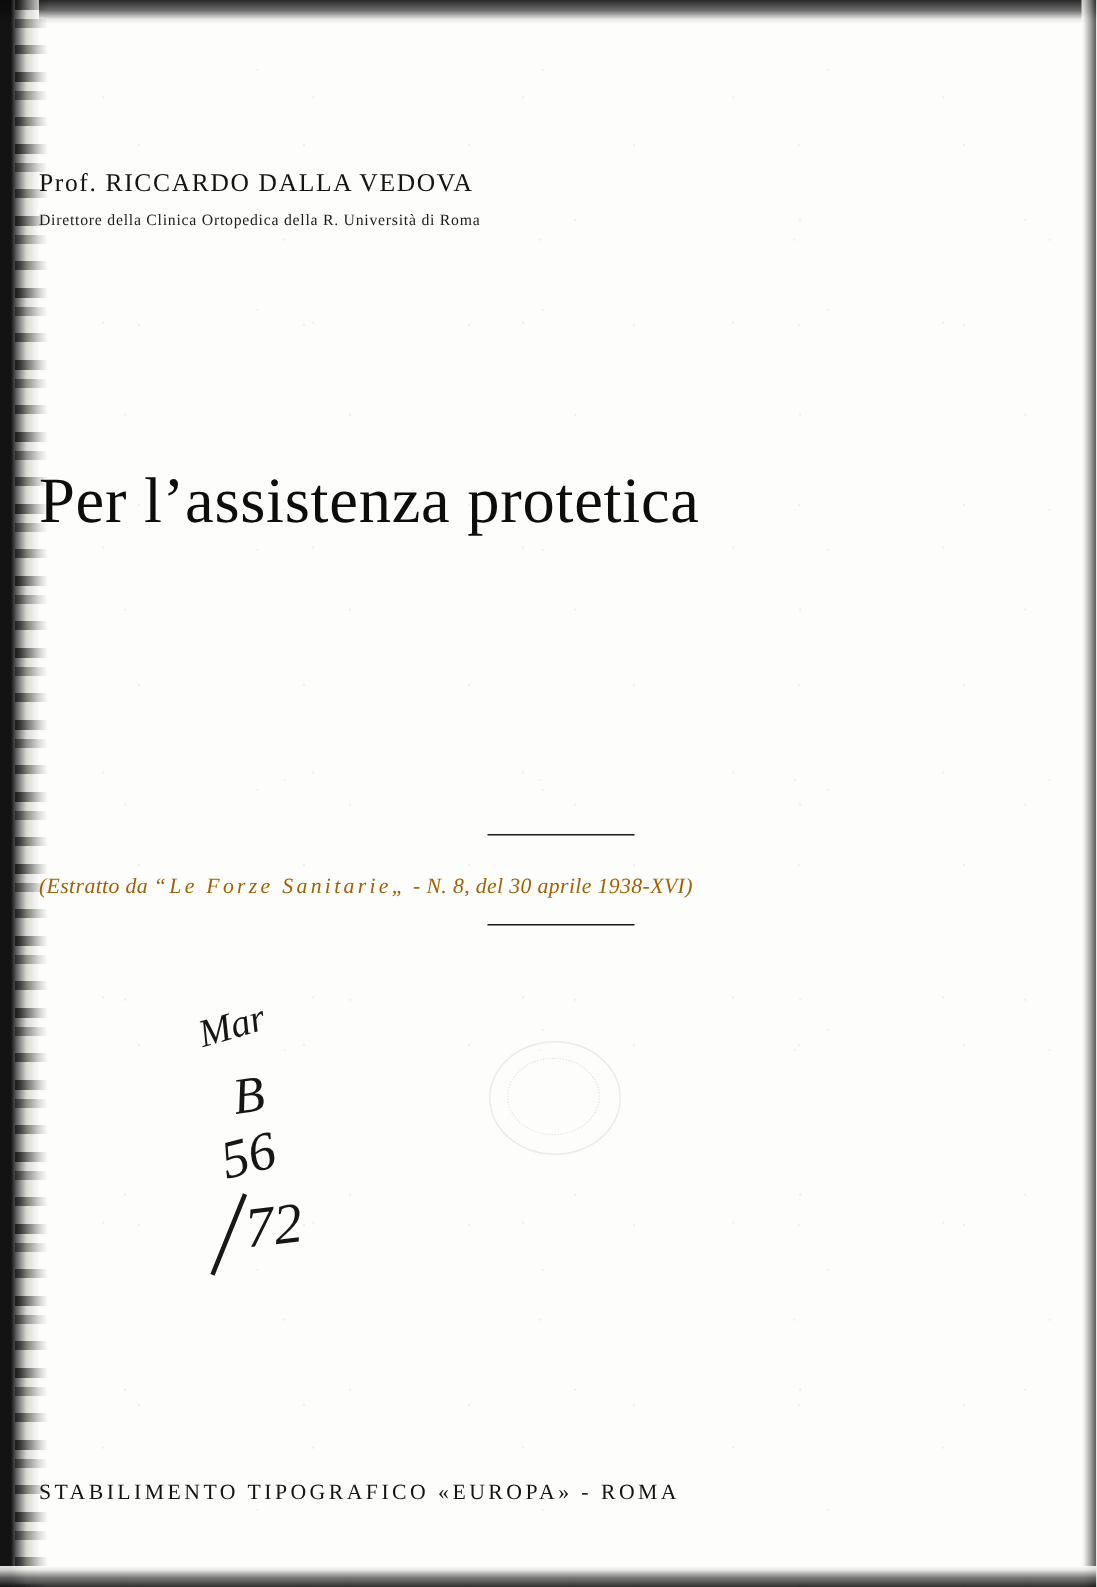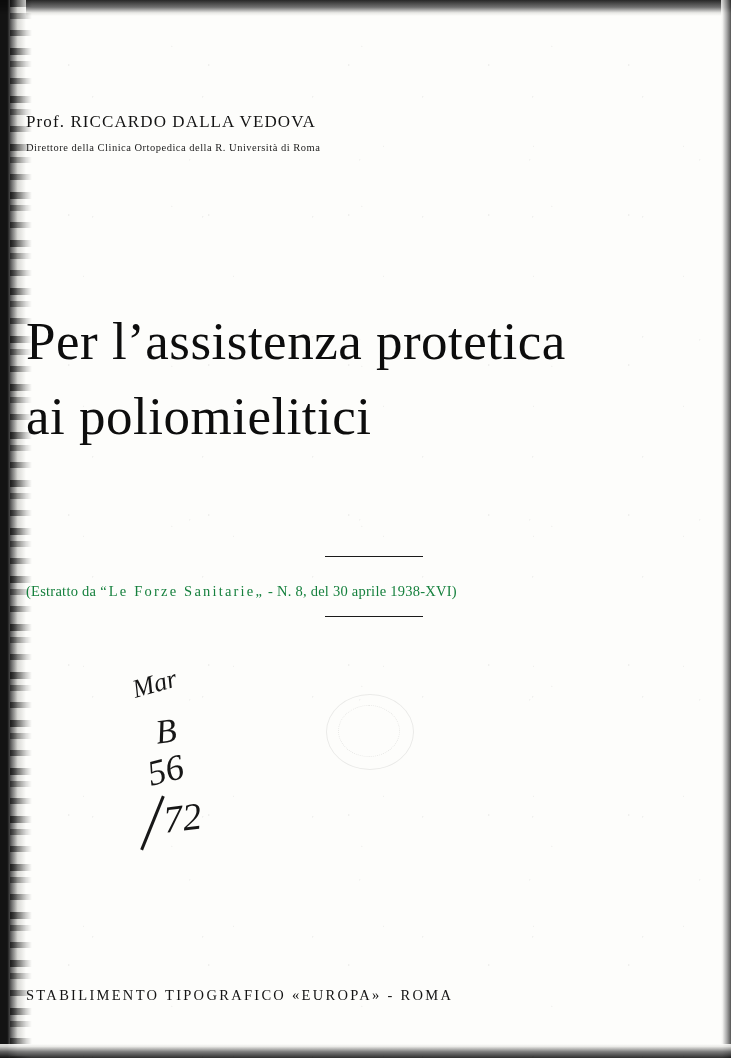--- a/index.html
+++ b/index.html
@@ -105,21 +105,21 @@
     letter-spacing: 0.5px;
     color: #1c1c1c;
     white-space: nowrap;
   }
 
   .title {
     position: absolute;
     left: 0; top: 288px;
     width: 695px;
     font-family: "Liberation Serif", serif;
-    font-size: 53px;
+    font-size: 43px;
     line-height: 1.42;
     letter-spacing: 0.5px;
     color: #0d0d0d;
   }
   .title .line2 { display: block; }
 
   .rule {
     position: absolute;
     left: 50%;
     transform: translateX(-50%);
@@ -127,23 +127,24 @@
     border-top: 1.4px solid #1a1a1a;
   }
   .rule-top { top: 540px; }
   .rule-bottom { top: 600px; }
 
   .extract {
     position: absolute;
     left: 0; top: 567px;
     width: 695px;
     font-family: "Liberation Serif", serif;
+    font-style: italic;
     font-size: 14.5px;
     letter-spacing: 0.25px;
-    color: #15803d;
+    color: #a16207;
     white-space: nowrap;
   }
   .extract .spaced { letter-spacing: 2.2px; }
 
   .imprint {
     position: absolute;
     left: 0; top: 923px;
     width: 695px;
     font-family: "Liberation Serif", serif;
     font-size: 14.5px;
@@ -228,21 +229,20 @@
   <div class="content">
 
     <div class="paper-speckle"></div>
 
     <div class="author">Prof. RICCARDO DALLA VEDOVA</div>
 
     <div class="affiliation">Direttore della Clinica Ortopedica della R. Università  di Roma</div>
 
     <div class="title">
       <span class="line1">Per l’assistenza protetica</span>
-      <span class="line2">ai poliomielitici</span>
     </div>
 
     <div class="rule rule-top"></div>
 
     <div class="extract">
       <span>(Estratto da</span>
       <span class="spaced">“Le Forze Sanitarie„</span>
       <span>- N. 8, del 30 aprile 1938-XVI)</span>
     </div>
 

